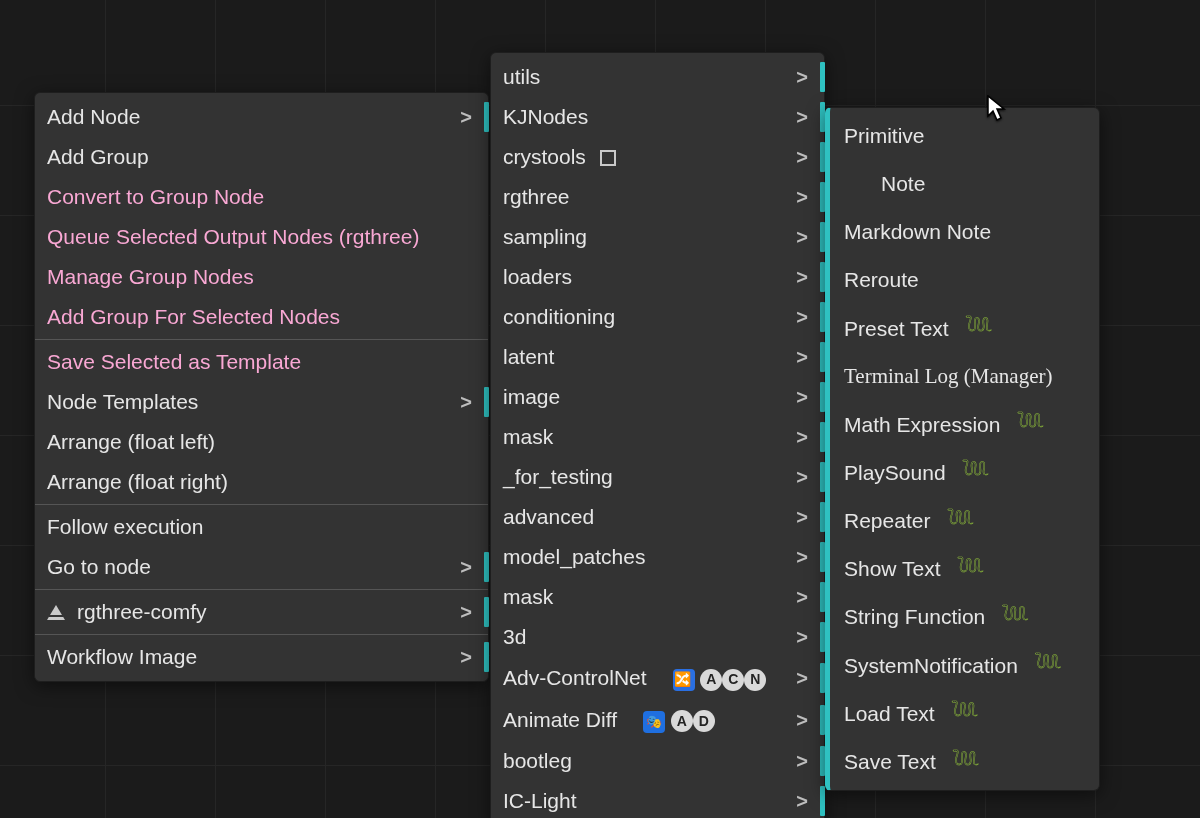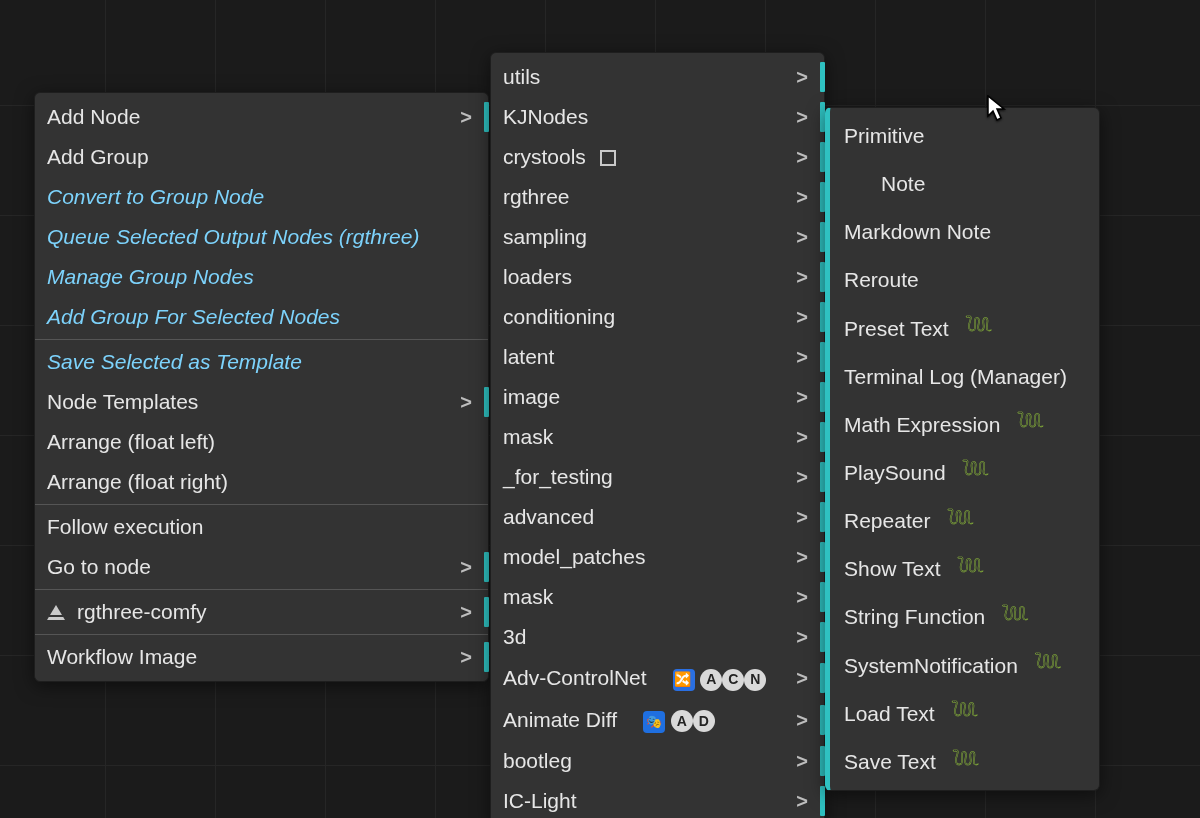--- a/index.html
+++ b/index.html
@@ -54,21 +54,21 @@
   .menu .row .lbl .txt { }
   .menu .row .suffix { color: #d0d0d0; letter-spacing: 0; margin-left: 16px; }
   .menu .row .arrow {
     color: #bdbdbd;
     font-weight: bold;
     font-size: 20px;
     margin-left: 20px;
     width: 14px;
     text-align: right;
   }
-  .menu .row.disabled { color: #7dd3fc; font-style: italic; }
+  .menu .row.disabled { color: #f9a8d4; }
 
   .menu .divider {
     height: 1px;
     background: #555555;
     margin: 2px 0;
   }
 
   
   .menu.with-marks .row.has-sub::after {
     content: "";
@@ -396,21 +396,21 @@
       <span class="lbl">
         <span class="txt" data-interactable="false">Reroute</span>
       </span>
     </div>
     <div class="row" data-interactable="true" style="padding: 12px 16px 12px 14px;">
       <span class="lbl">
         <span class="txt" data-interactable="false">Preset Text</span>
         <span class="snake" data-interactable="false">𓆙</span>
       </span>
     </div>
-    <div class="row" data-interactable="true" style="padding: 12px 16px 12px 14px;">
+    <div class="row" data-interactable="true" style="padding: 12px 16px 12px 14px; font-family: Liberation Serif, serif;">
       <span class="lbl">
         <span class="txt" data-interactable="false">Terminal Log (Manager)</span>
       </span>
     </div>
     <div class="row" data-interactable="true" style="padding: 12px 16px 12px 14px;">
       <span class="lbl">
         <span class="txt" data-interactable="false">Math Expression</span>
         <span class="snake" data-interactable="false">𓆙</span>
       </span>
     </div>

